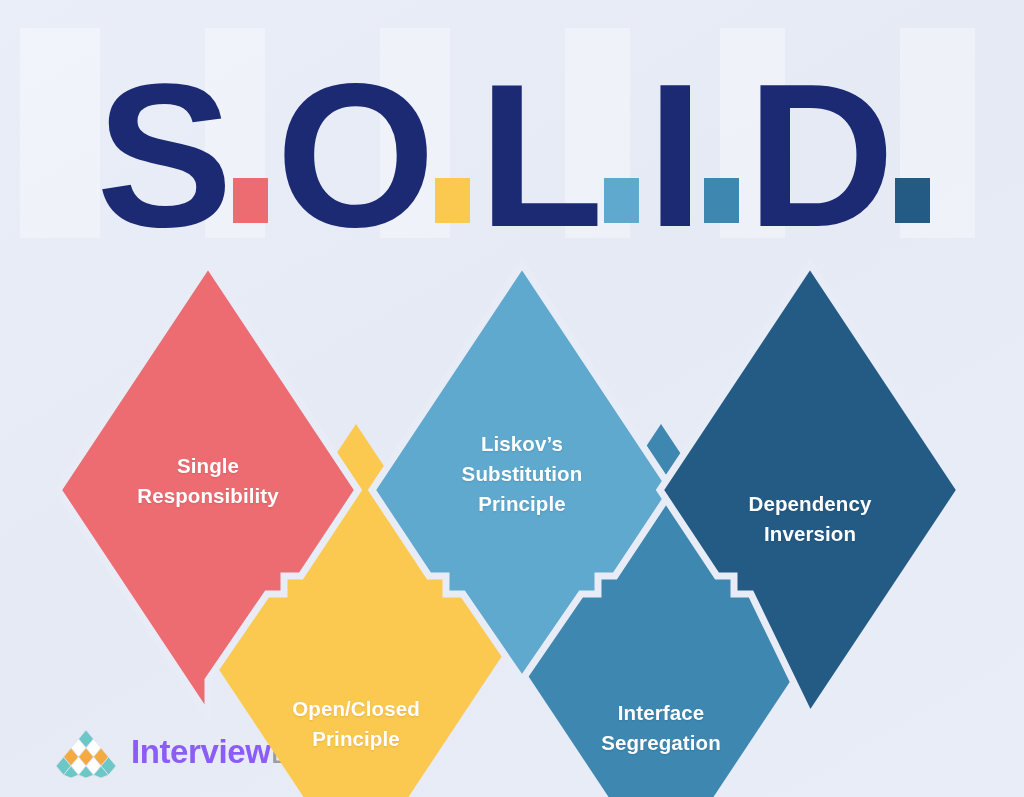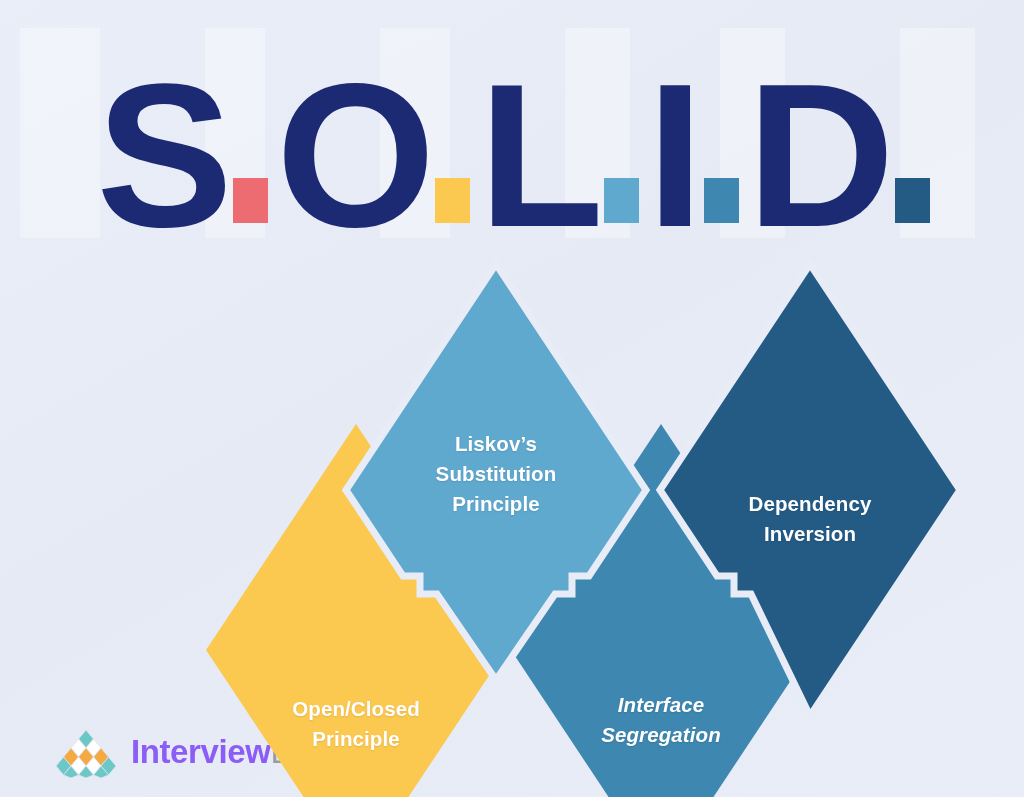--- a/index.html
+++ b/index.html
@@ -123,26 +123,36 @@
       <path d="M150 0 L300 226 L150 452 L0 226 Z" fill="#fbc850"></path>
     </svg>
     <div class="dia-label" style="top:270px;">Open/Closed
 Principle</div>
   </div>
 
   <div class="dia" style="left:511px; top:166px; width:300px; height:452px; z-index:2;">
     <svg width="300" height="452" viewBox="0 0 300 452">
       <path d="M150 0 L300 226 L150 452 L0 226 Z" fill="#3d87b0"></path>
     </svg>
-    <div class="dia-label" style="top:266px;font-style:italic;">Interface
+    <div class="dia-label" style="top:274px;">Interface
 Segregation</div>
   </div>
 
-
-  <div class="dia" style="left:346px; top:6px; width:300px; height:452px; z-index:4;">
+  <div class="dia" style="left:58px; top:6px; width:300px; height:452px; z-index:4;">
+    <svg width="300" height="452" viewBox="0 0 300 452">
+      <path d="M150 0 L300 226
+               L243 312 L226 312 L226 330 L209 330
+               L150 416 L150 452 L0 226 Z" fill="#ec6c72" stroke="#e8ecf7" stroke-width="7" stroke-linejoin="miter"></path>
+      <path d="M150 0 L300 226 L150 452 L0 226 Z" fill="#ec6c72" clip-path="polygon(0 0,0 0,0 0)" style="display:none"></path>
+    </svg>
+    <div class="dia-label" style="top:187px;">Single
+Responsibility</div>
+  </div>
+
+  <div class="dia" style="left:372px; top:6px; width:300px; height:452px; z-index:4;">
     <svg width="300" height="452" viewBox="0 0 300 452">
       <path d="M150 0 L300 226
                L243 312 L226 312 L226 330 L209 330
                L150 416
                L91 330 L74 330 L74 312 L57 312
                L0 226 Z" fill="#5fa8ce" stroke="#e8ecf7" stroke-width="7" stroke-linejoin="miter"></path>
     </svg>
     <div class="dia-label" style="top:165px;">Liskov’s
 Substitution
 Principle</div>

